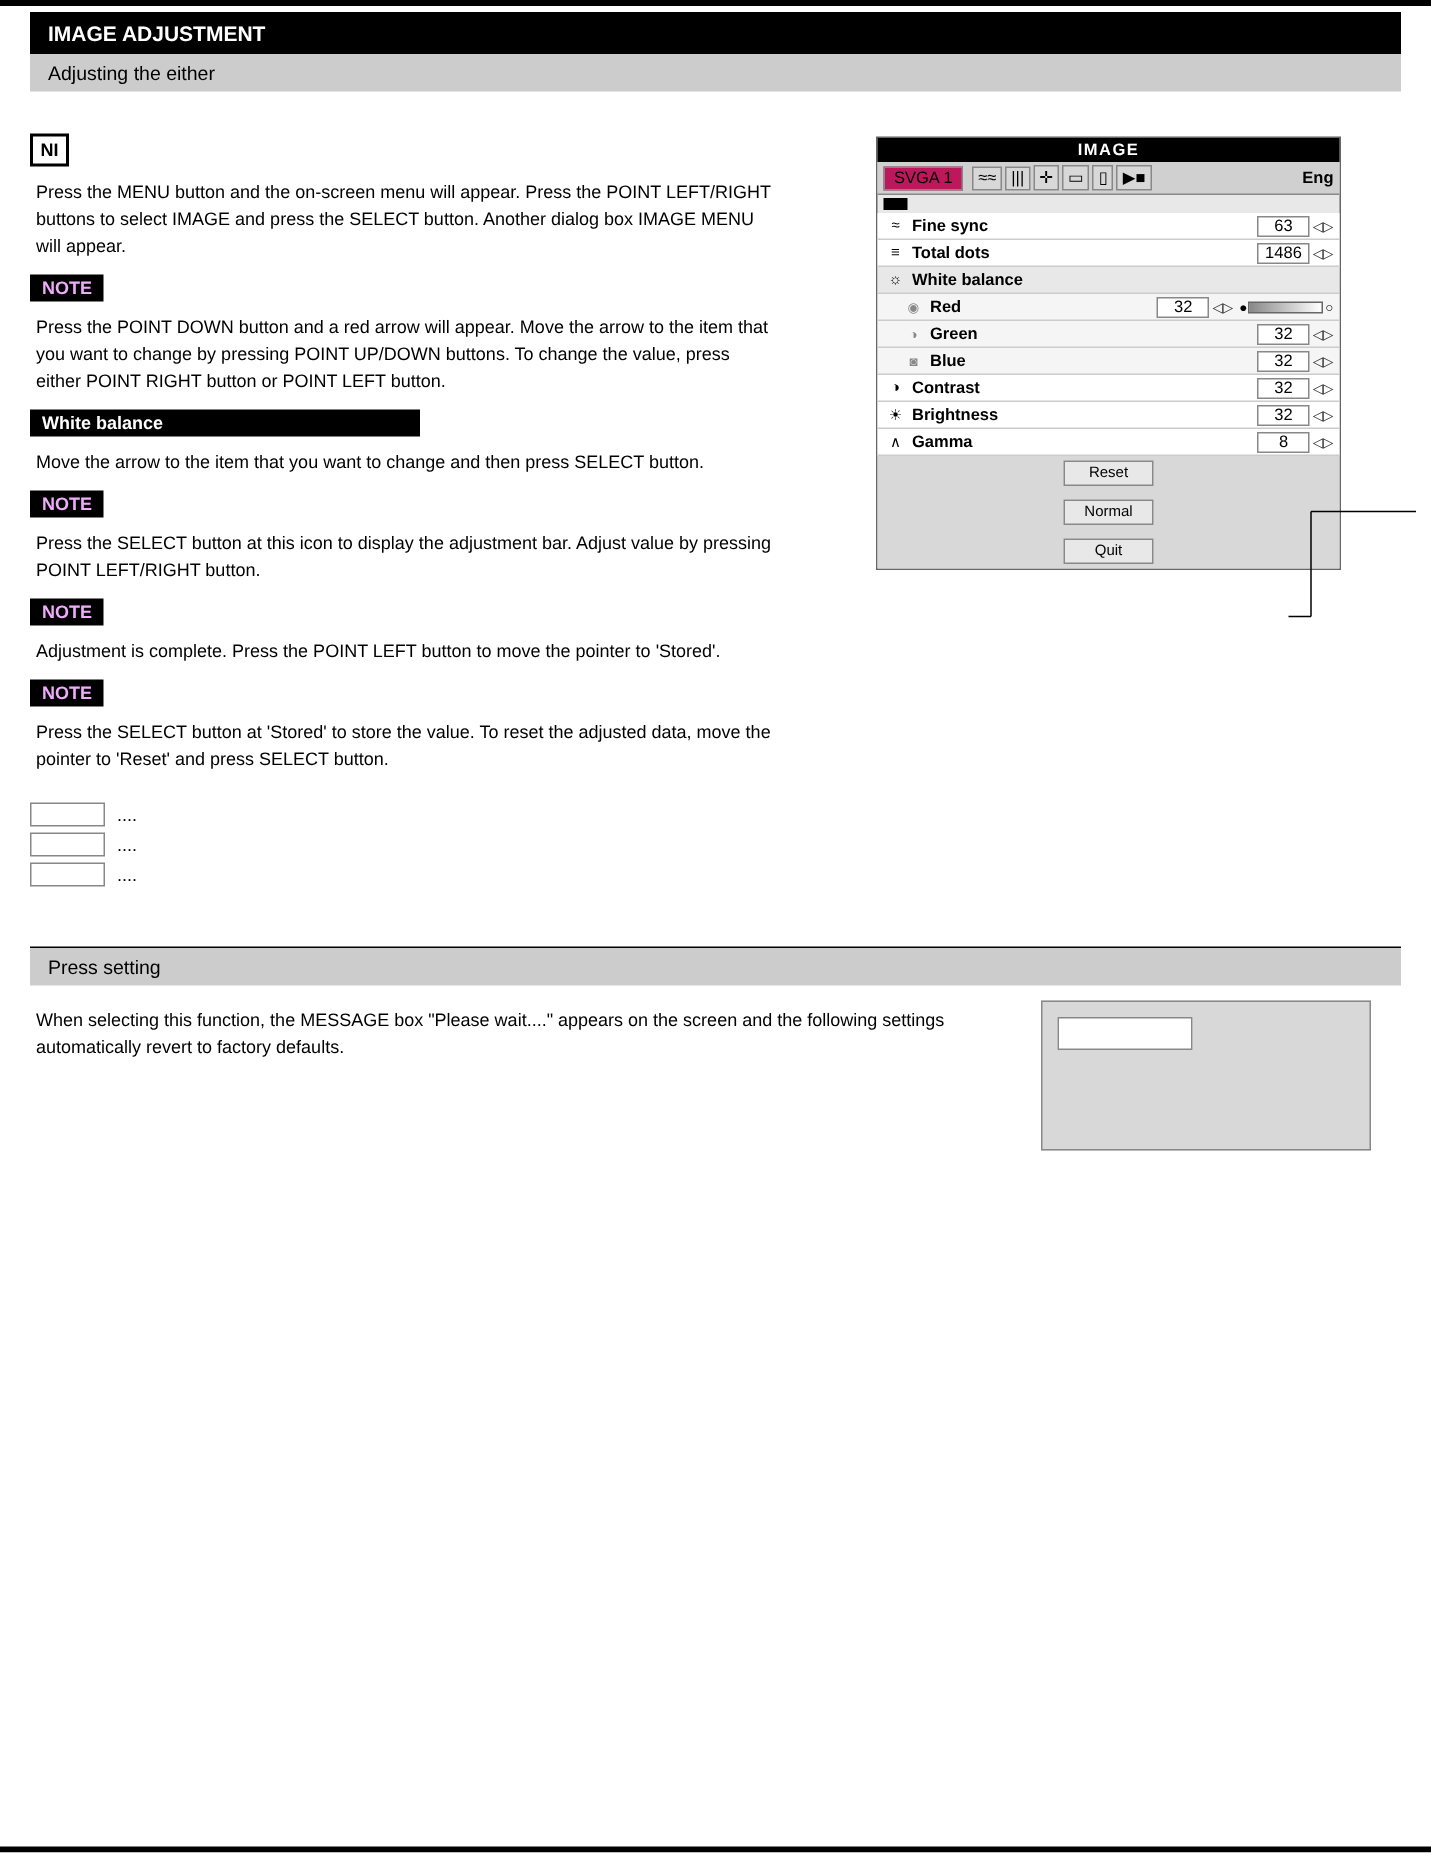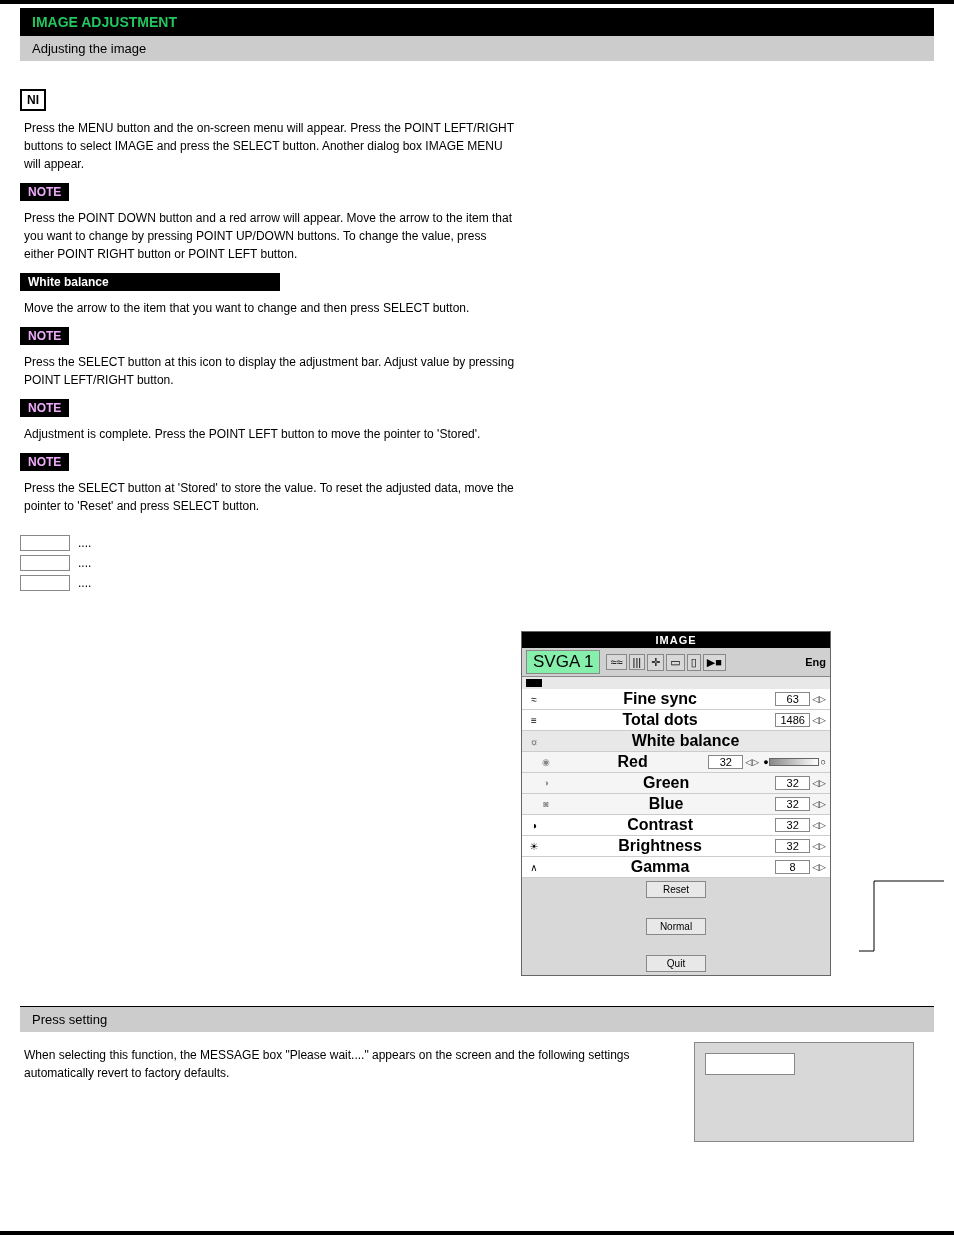--- a/index.html
+++ b/index.html
@@ -25,21 +25,21 @@
       width: 100%;
       height: 4px;
       background: #000;
       position: absolute;
       bottom: 0; left: 0;
     }
 
     
     .section-header {
       background: #000;
-      color: #22c55e;
+      color: #ffffff;
       font-size: 14px;
       font-weight: bold;
       padding: 6px 12px;
       margin: 0 20px;
     }
 
     .section-subheader {
       background: #ccc;
       padding: 5px 12px;
       margin: 0 20px;
@@ -55,21 +55,21 @@
     
     .left-col {
       float: left;
       width: 540px;
       padding: 10px 20px;
     }
 
     
     .right-col {
       float: right;
-      width: 433px;
+      width: 370px;
       padding: 10px 20px 10px 0;
       position: relative;
       margin-left: 26px;
     }
 
     .black-label {
       background: #000;
       color: #f0abfc;
       display: inline-block;
       padding: 2px 8px;
@@ -118,24 +118,24 @@
     .image-menu-toolbar {
       display: flex;
       align-items: center;
       background: #d0d0d0;
       border-bottom: 1px solid #888;
       padding: 2px 4px;
       gap: 2px;
     }
 
     .toolbar-svga {
-      background: #86efac;
+      background: #be185d;
       border: 1px solid #888;
       padding: 1px 6px;
-      font-size: 17px;
+      font-size: 11px;
       margin-right: 4px;
     }
 
     .toolbar-eng {
       margin-left: auto;
       font-size: 11px;
       font-weight: bold;
     }
 
     .toolbar-icon {
@@ -170,23 +170,22 @@
       height: 14px;
       display: inline-flex;
       align-items: center;
       justify-content: center;
       font-size: 10px;
       margin-right: 3px;
     }
 
     .menu-label {
       flex: 1;
-      font-size: 16px;
-      font-weight: bold;
-      text-align: center;
+      font-size: 11px;
+      font-weight: bold;
     }
 
     .menu-value {
       width: 35px;
       text-align: center;
       font-size: 11px;
       border: 1px solid #888;
       background: #fff;
       padding: 0 2px;
       margin-right: 2px;
@@ -211,21 +210,21 @@
       border: 1px solid #666;
       position: relative;
     }
 
     
     .menu-buttons {
       display: flex;
       flex-direction: column;
       align-items: center;
       padding: 3px;
-      gap: 20px;
+      gap: 9px;
       background: #d8d8d8;
     }
 
     .menu-btn {
       width: 60px;
       font-size: 10px;
       padding: 2px 0;
       background: #e8e8e8;
       border: 1px solid #888;
       text-align: center;
@@ -329,21 +328,21 @@
 
 <div class="top-border"></div>
 
 <div style="padding-top: 8px; padding-bottom: 8px;">
 
   <div class="section-header">
     <span>IMAGE ADJUSTMENT</span>
   </div>
 
   <div class="section-subheader">
-    <span>Adjusting the image</span>
+    <span>Adjusting the either</span>
   </div>
 
   <div class="clearfix page-content">
 
     <div class="left-col">
 
       
       <div style="margin: 8px 0;">
         <div style="border:2px solid #000; display:inline-block; padding:2px 5px; font-size:12px; font-weight:bold;">
           <span>NI</span>

